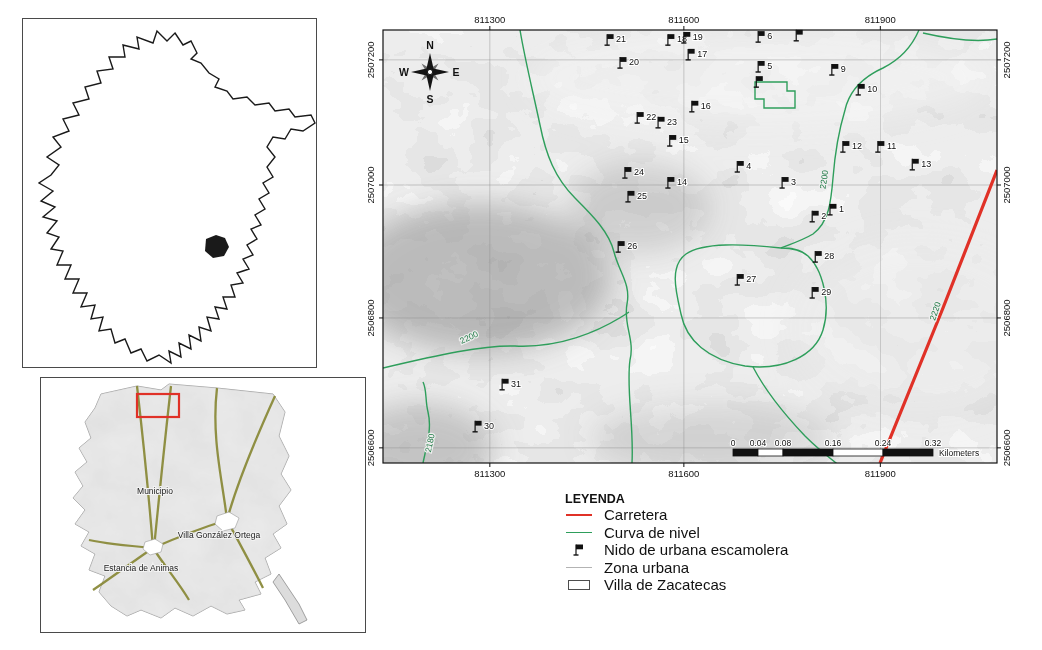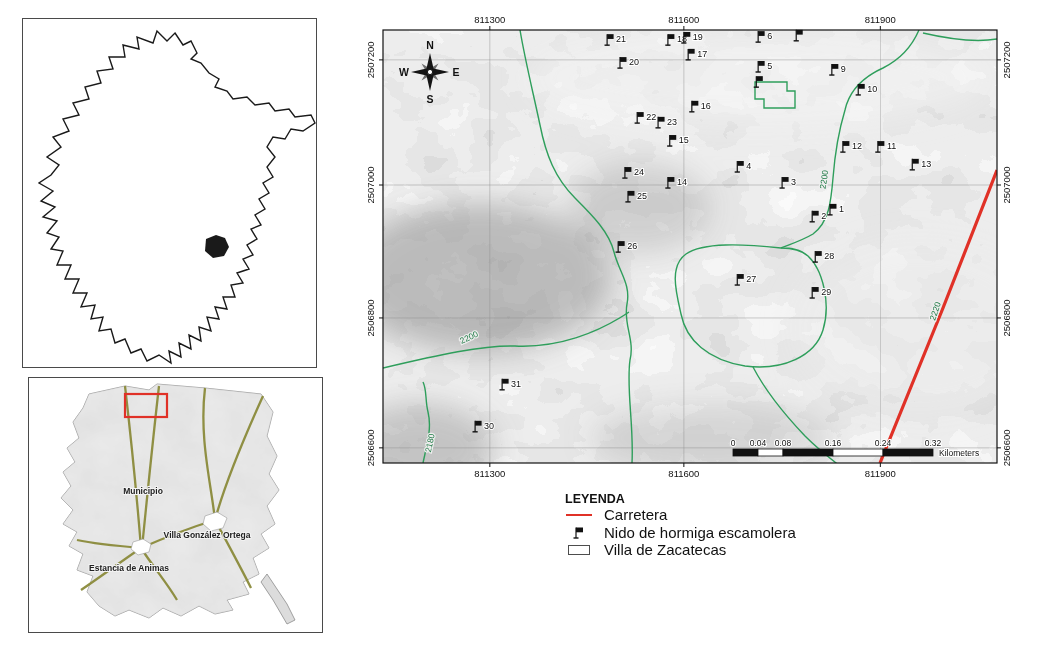--- a/index.html
+++ b/index.html
@@ -3,21 +3,21 @@
 <meta charset="utf-8">
 <style>
   *{box-sizing:border-box;}
   html,body{margin:0;padding:0;}
   body{
     width:1042px;height:650px;position:relative;overflow:hidden;
     background:#ffffff;font-family:"Liberation Sans",sans-serif;color:#111;
   }
   .panel{position:absolute;border:1px solid #4a4a4a;background:#fff;}
   #state-panel{left:22px;top:18px;width:295px;height:350px;}
-  #muni-panel{left:28px;top:377px;width:295px;height:256px;font-weight:bold;}
+  #muni-panel{left:40px;top:377px;width:326px;height:256px;}
   #map-region{position:absolute;left:360px;top:8px;width:672px;height:474px;}
   svg{display:block;}
 
   .map-frame{fill:none;stroke:#111;stroke-width:1.2;}
   .grid{stroke:#8f8f8f;stroke-width:0.6;opacity:0.75;}
   .tick{stroke:#111;stroke-width:1;}
   .ticklabel{font-size:9.5px;fill:#111;}
   .contourline{fill:none;stroke:var(--contour,#2e9e5b);stroke-width:1.4;}
   .contourlabel{font-size:8.5px;fill:#1f7a45;text-anchor:middle;
     paint-order:stroke;stroke:#eeeeee;stroke-width:2.5px;}
@@ -403,27 +403,39 @@
   <div class="legend-title">LEYENDA</div>
   <div id="legend-items">
       <div class="legend-row">
         <span class="legend-swatch">
           <span class="sw-line" style="border-top:2.6px solid var(--road)"></span>
         </span>
         <span class="legend-label">Carretera</span>
       </div>
       <div class="legend-row">
         <span class="legend-swatch">
+          <span class="sw-line" style="border-top:1.8px solid var(--contour)"></span>
+        </span>
+        <span class="legend-label">Curva de nivel</span>
+      </div>
+      <div class="legend-row">
+        <span class="legend-swatch">
           <svg width="12" height="13">
             <line x1="3" y1="12" x2="3" y2="1.5" stroke="#111" stroke-width="1.2"></line>
             <rect x="3" y="1.5" width="7" height="4.8" fill="#111"></rect>
             <line x1="0.5" y1="12" x2="5.5" y2="12" stroke="#111" stroke-width="1.4"></line>
           </svg>
         </span>
-        <span class="legend-label">Nido de hormiga escamolera</span>
+        <span class="legend-label">Nido de urbana escamolera</span>
+      </div>
+      <div class="legend-row">
+        <span class="legend-swatch">
+          <span class="sw-line" style="border-top:1.2px solid #b3b3b3"></span>
+        </span>
+        <span class="legend-label">Zona urbana</span>
       </div>
       <div class="legend-row">
         <span class="legend-swatch">
           <span class="sw-rect" style="border:1.1px solid #4d4d4d"></span>
         </span>
         <span class="legend-label">Villa de Zacatecas</span>
       </div>
     </div>
 </div>
 

